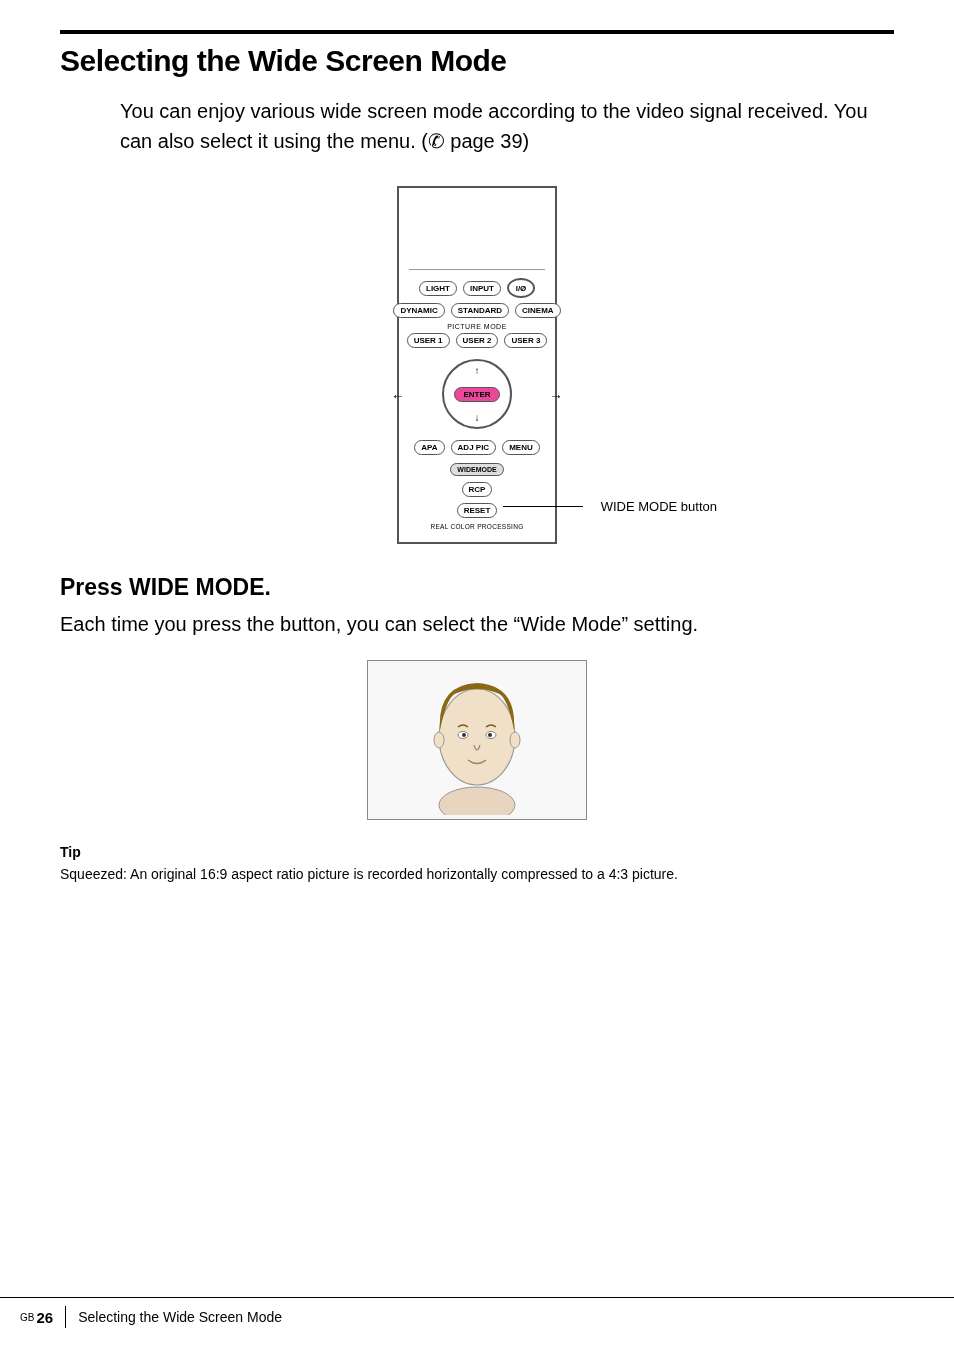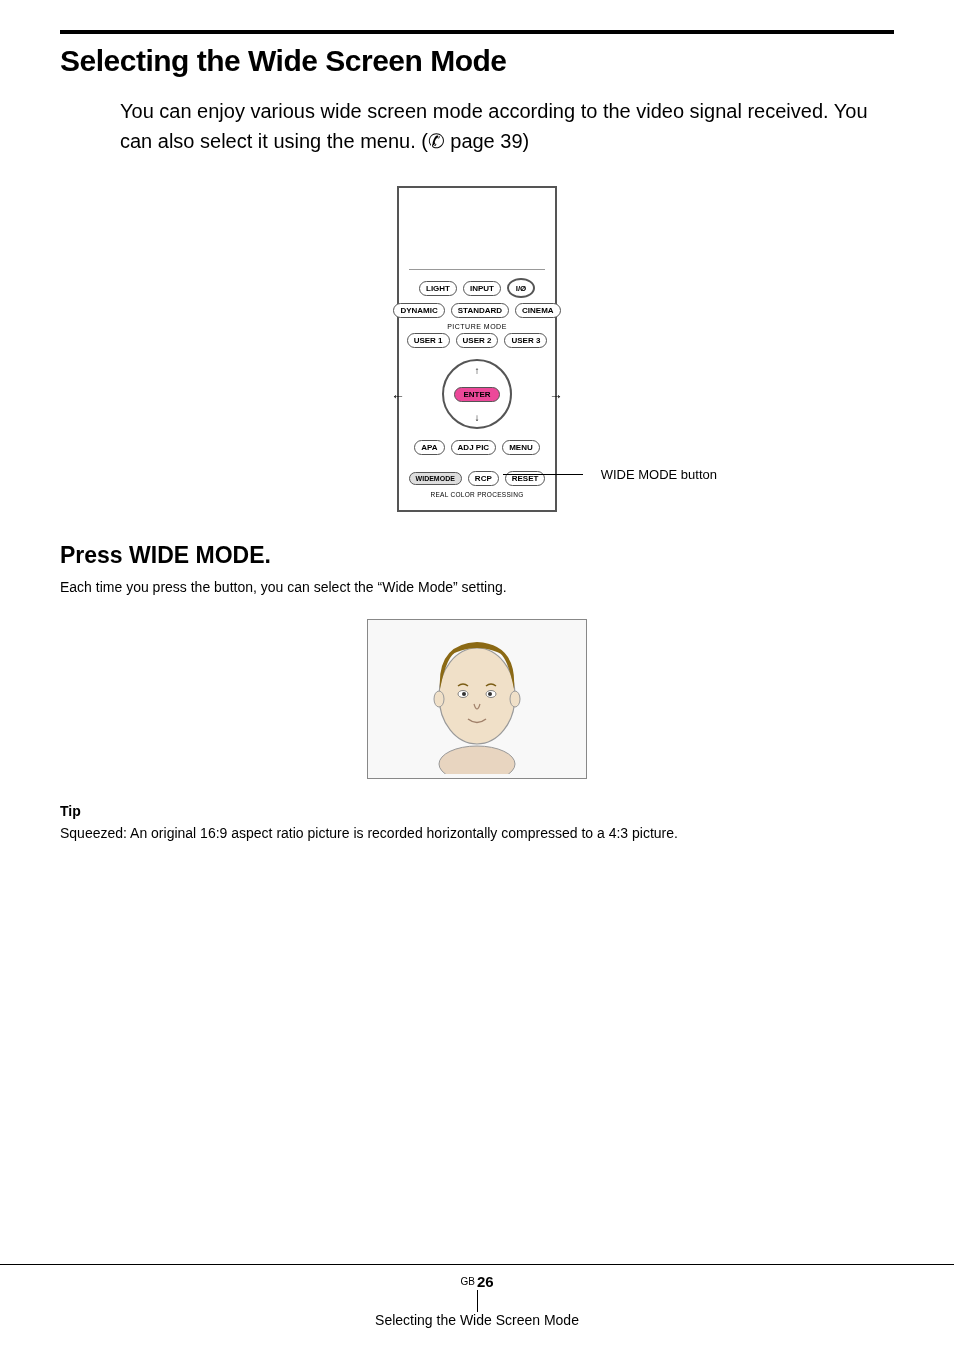--- a/index.html
+++ b/index.html
@@ -191,21 +191,21 @@
     }
 
     .sub-heading {
       font-size: 17px;
       font-weight: bold;
       margin-bottom: 8px;
       margin-top: 18px;
     }
 
     .body-text {
-      font-size: 14px;
+      font-size: 20px;
       line-height: 1.55;
       margin-bottom: 14px;
     }
 
     
     .face-container {
       display: flex;
       justify-content: center;
       margin: 20px 0 24px 0;
     }
@@ -237,21 +237,20 @@
     .page-footer {
       position: absolute;
       bottom: 24px;
       left: 0;
       right: 0;
       display: flex;
       align-items: center;
       padding: 0 20px 0 20px;
       border-top: 1px solid #000;
       padding-top: 8px;
-      flex-direction: column;
     }
 
     .footer-page-num {
       display: flex;
       align-items: center;
       gap: 2px;
       font-size: 15px;
       font-weight: bold;
     }
 
@@ -318,21 +317,21 @@
           </div>
           <span class="nav-arrow right-side">→</span>
         </div>
 
         <div class="remote-row">
           <div class="remote-btn">APA</div>
           <div class="remote-btn">ADJ PIC</div>
           <div class="remote-btn">MENU</div>
         </div>
 
-        <div class="remote-row" style="margin-top:16px;">
+        <div class="remote-row" style="margin-top:8px;flex-direction:column;">
           <div class="remote-btn" style="font-size:7px; background:#ddd; font-weight:bold;">WIDEMODE</div>
           <div class="remote-btn">RCP</div>
           <div class="remote-btn">RESET</div>
         </div>
         <div class="remote-bottom-label">REAL COLOR PROCESSING</div>
       </div>
 
       <div class="wide-mode-label">
         <span class="arrow-line"></span>
         <span>WIDE MODE button</span>

